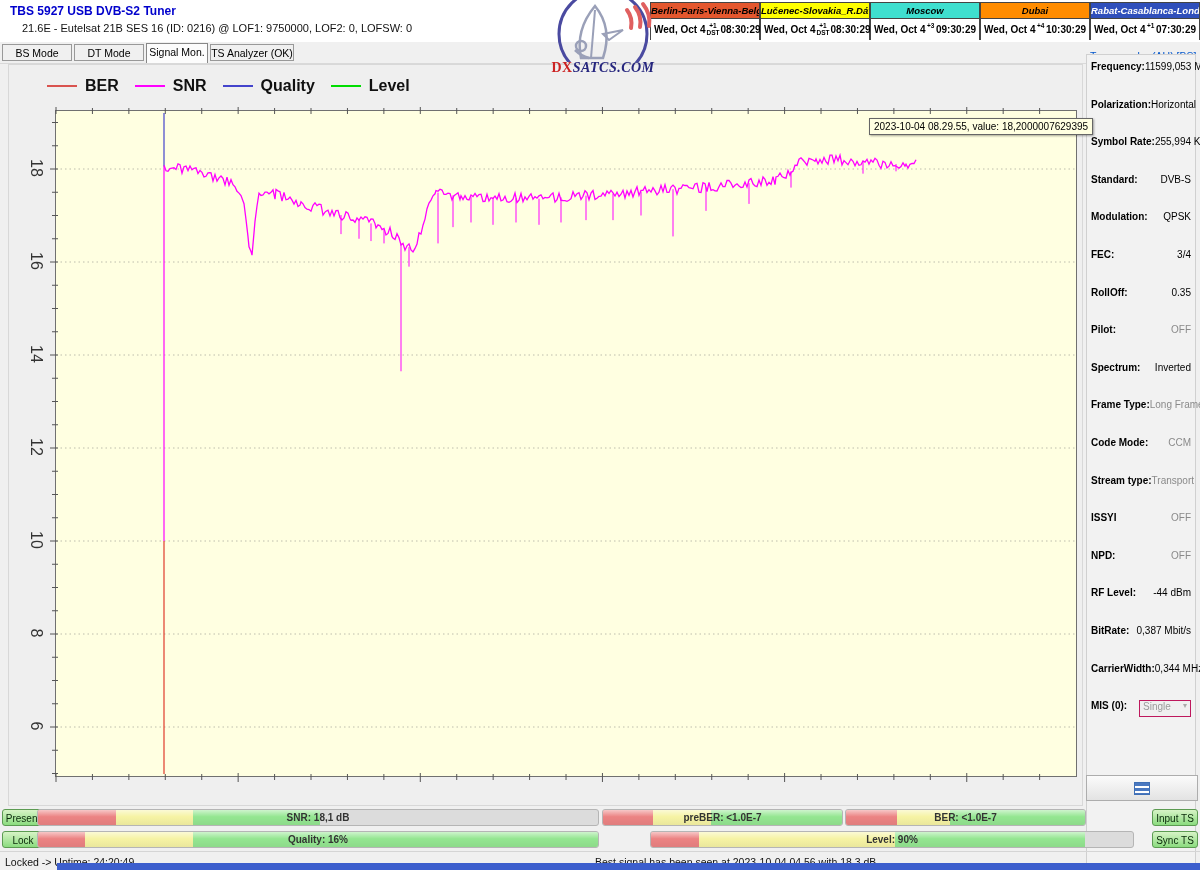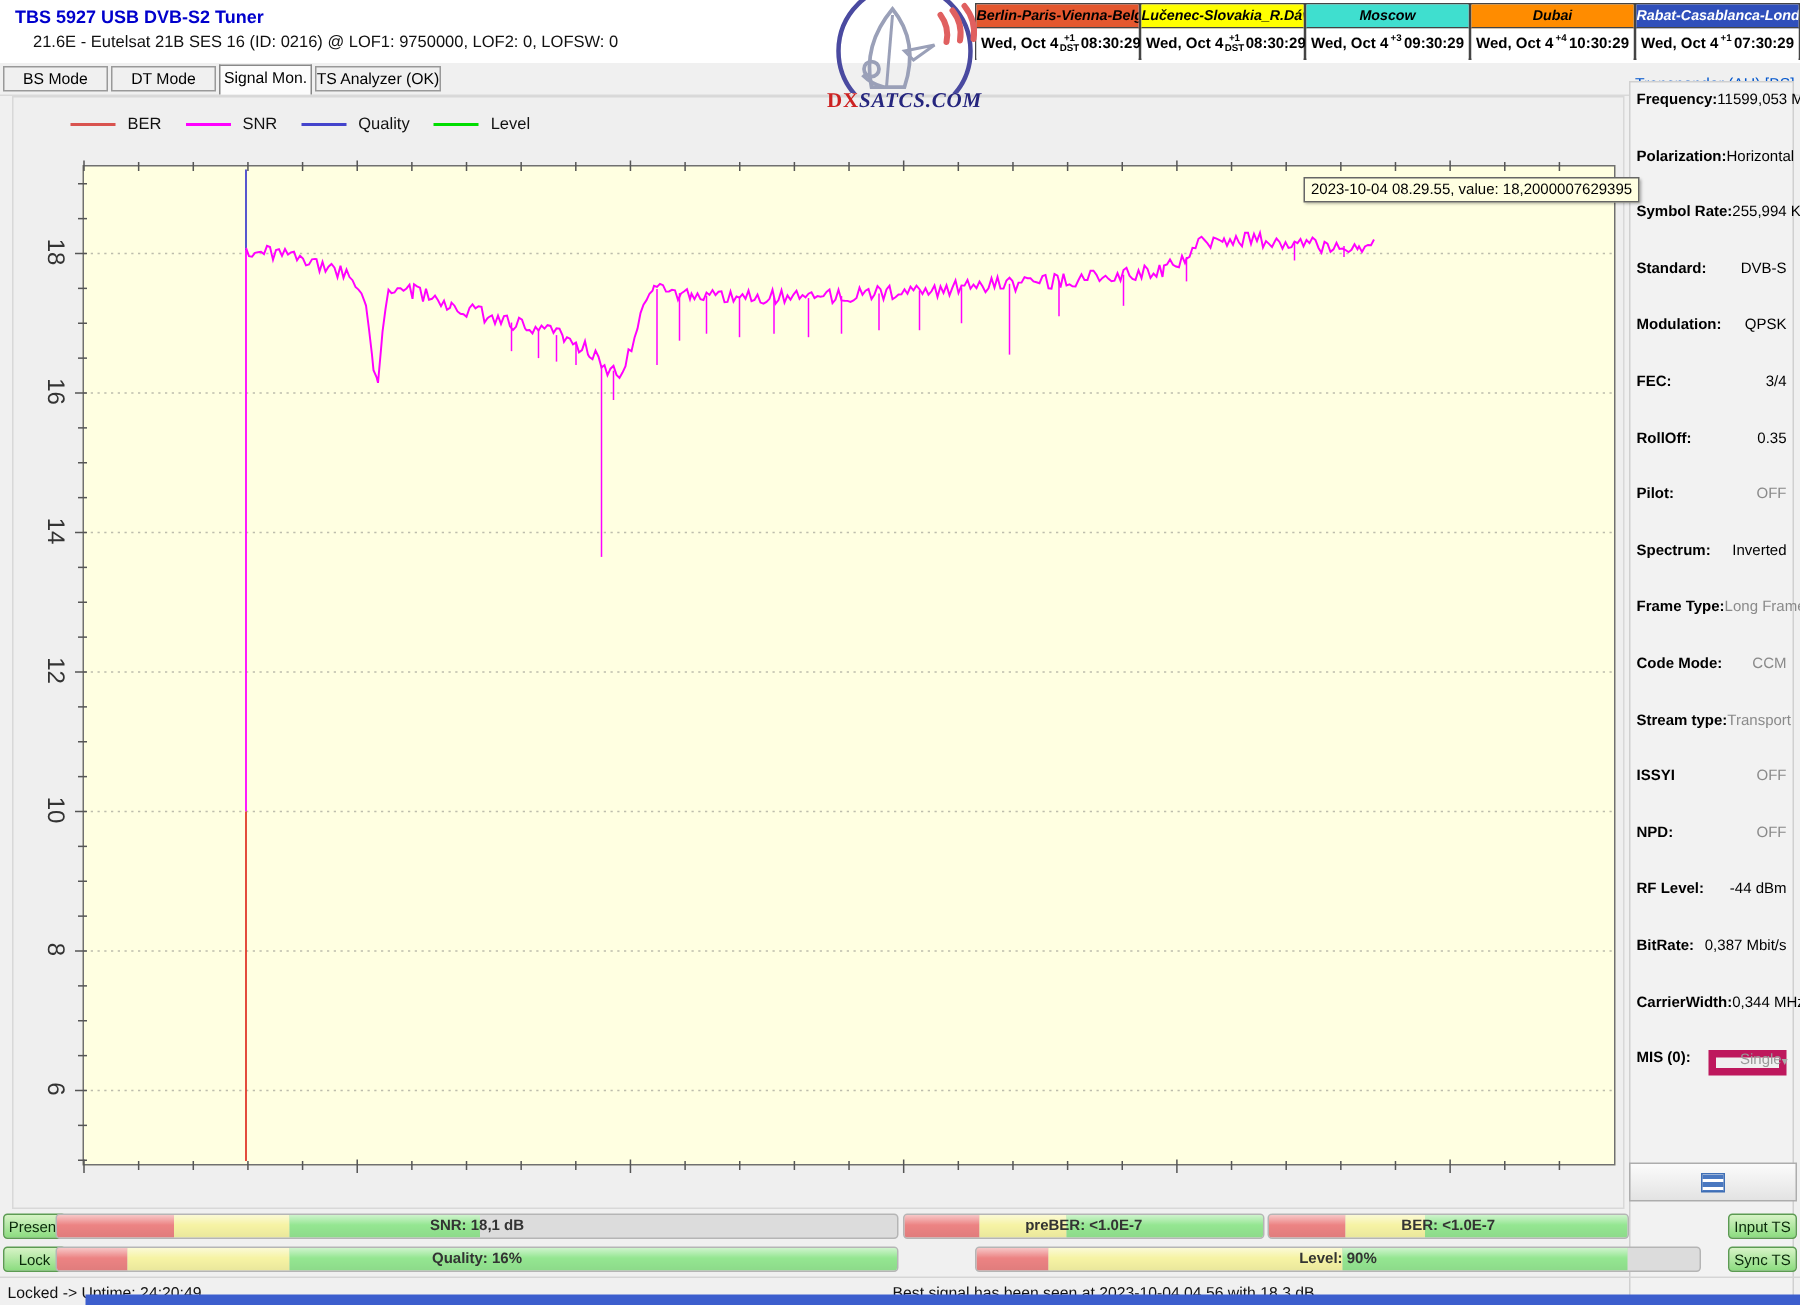--- a/index.html
+++ b/index.html
@@ -27,38 +27,38 @@
   #tabstrip{position:absolute;left:0;top:42px;width:1200px;height:21px;background:#F0F0F0;border-bottom:1px solid #D9D9D9;}
   .tab{position:absolute;top:2px;height:17px;line-height:17px;text-align:center;font-size:10.5px;
        background:#F0F0F0;border:1px solid #999;border-bottom:1px solid #999;box-sizing:border-box;}
   .tab.active{background:#FCFCFC;top:1px;height:20px;border:1px solid #888;border-bottom:none;font-weight:normal;}
   
   #chartPanel{position:absolute;left:8px;top:64px;width:1075px;height:742px;background:#EFEFEF;
               border:1px solid #D8D8D8;box-sizing:border-box;}
   #legend{position:absolute;left:38px;top:12px;display:flex;align-items:center;}
   .lgItem{display:flex;align-items:center;margin-right:16px;}
   .lgLine{width:30px;height:2px;margin-right:8px;}
-  .lgLabel{font-size:11px;color:#111;}
+  .lgLabel{font-size:16px;color:#111;font-weight:bold;}
   #plot{position:absolute;left:46px;top:45px;width:1020px;height:665px;background:#FFFFE1;
         border:1px solid #707070;box-sizing:content-box;}
   #plot svg{overflow:visible;display:block;}
   .ylab{position:absolute;width:30px;height:20px;text-align:center;font-size:16px;color:#333;
         transform:rotate(90deg);line-height:20px;}
   #tooltip{position:absolute;left:860px;top:53px;background:#FFFFE1;border:1px solid #666;
            box-shadow:1px 1px 2px rgba(0,0,0,.35);font-size:10px;padding:2px 4px;white-space:nowrap;z-index:6;}
   
   #rpHeader{position:absolute;left:1090px;top:50px;font-size:10.5px;color:#0055CC;}
   #rpBox{position:absolute;left:1086px;top:54px;width:110px;height:860px;border:1px solid #D0D0D0;
          background:#F2F2F2;box-sizing:border-box;padding-top:6px;}
   .tpRow{height:37.6px;padding:0 4px;display:flex;align-items:flex-start;}
   .tpLabel{font-size:10px;font-weight:bold;white-space:nowrap;}
   .tpValue{font-size:10px;margin-left:auto;text-align:left;white-space:nowrap;max-width:60px;}
   .muted{color:#8A8A8A;}
-  #misSelect{width:52px;height:17px;border:5px solid #be185d;background:#F0F0F0;color:#9A9A9A;
-             font-size:10px;display:flex;align-items:flex-end;padding:0 16px;box-sizing:border-box;margin-left:auto;}
+  #misSelect{width:52px;height:17px;border:1px solid #be185d;background:#F0F0F0;color:#9A9A9A;
+             font-size:10px;display:flex;align-items:flex-start;padding:0 3px;box-sizing:border-box;margin-left:auto;}
   #misSelect .chev{margin-left:auto;color:#AAA;font-size:8px;}
   #rpButton{position:absolute;left:1086px;top:775px;width:110px;height:24px;
             background:linear-gradient(#FBFBFB,#E3E3E3);border:1px solid #ADADAD;
             display:flex;align-items:center;justify-content:center;cursor:pointer;}
   #rpButton .glyph{width:14px;height:11px;border:1px solid #3F6FB5;
             background:repeating-linear-gradient(#4A78C0 0 3px,#FFF 3px 5px);}
   
   .barRow{position:absolute;left:0;width:1200px;height:20px;}
   .sbtn{position:absolute;top:1px;width:42px;height:17px;line-height:17px;text-align:center;font-size:10px;
         background:linear-gradient(#D7F3C6,#8BDC7F);border:1px solid #5C9B52;border-radius:3px;

